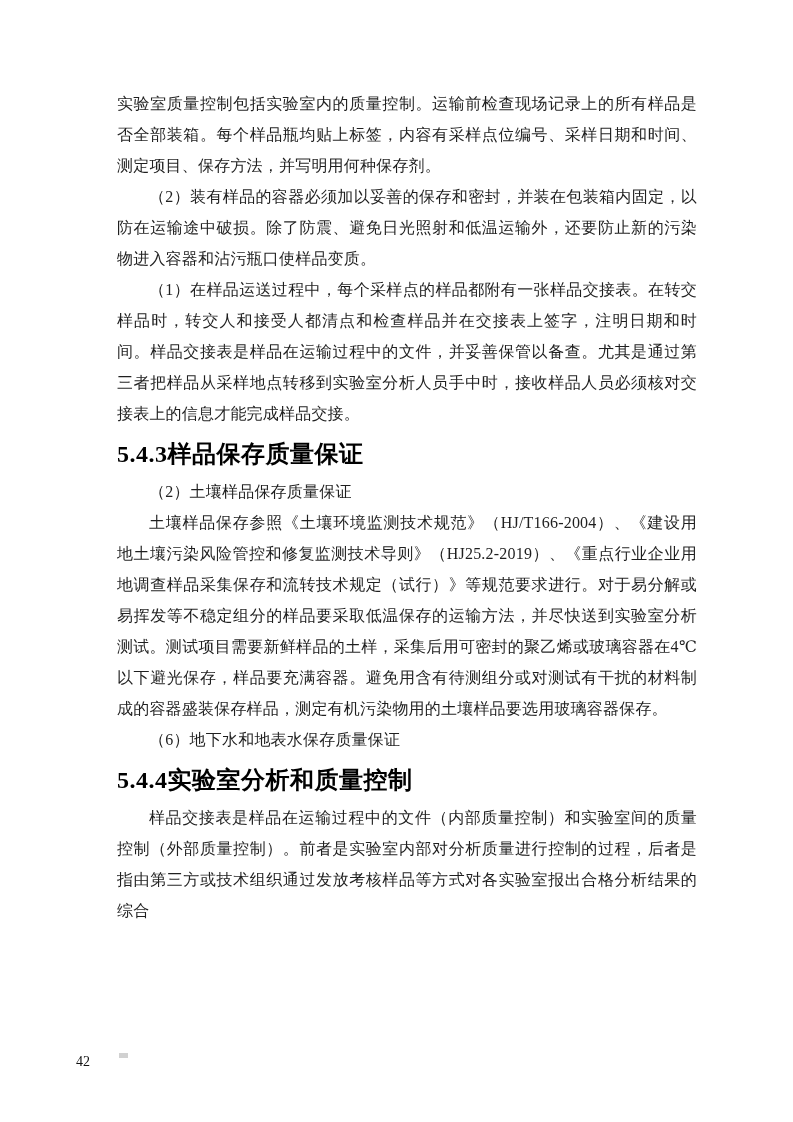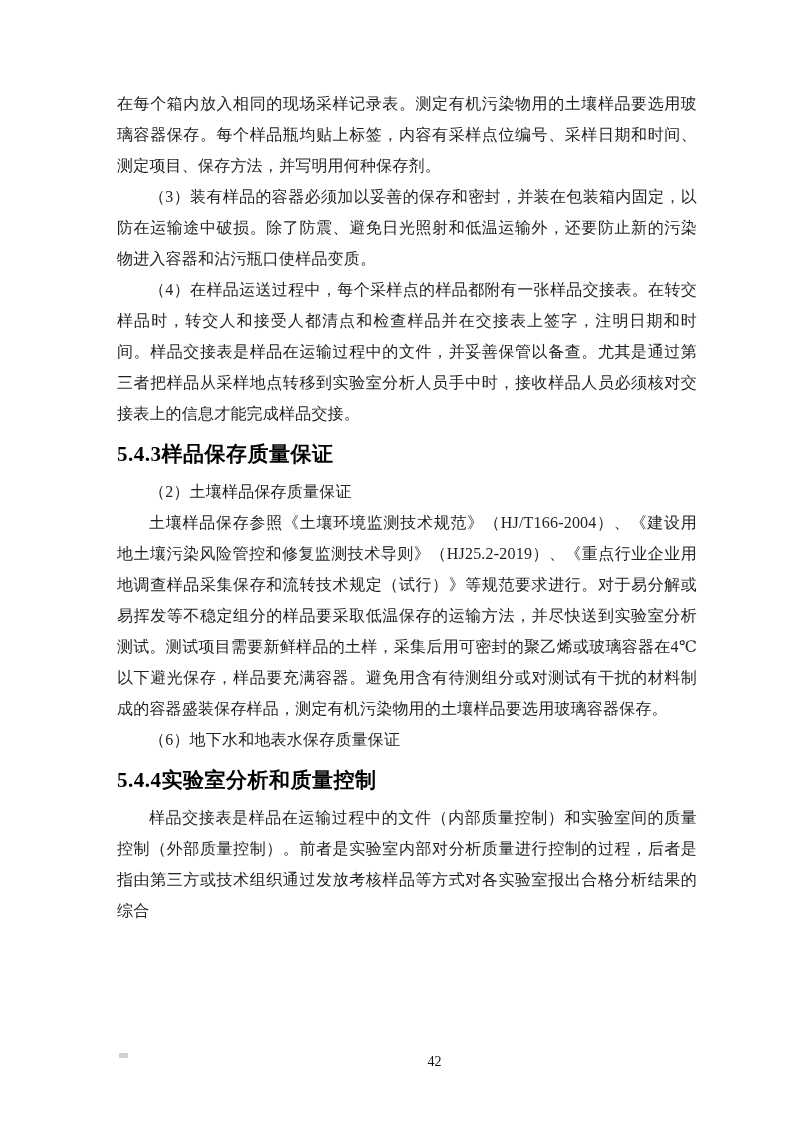--- a/index.html
+++ b/index.html
@@ -27,21 +27,21 @@
     line-height: 31px;
     letter-spacing: 0.2px;
     color: #1f1f1f;
     text-align: justify;
   }
   .para.indent {
     text-indent: 32px;
   }
   .heading {
     margin: 8px 0 5px 0;
-    font-size: 21px;
+    font-size: 24px;
     line-height: 34px;
     font-weight: bold;
     color: #000000;
     letter-spacing: 0.5px;
     text-align: left;
   }
   .smudge {
     position: absolute;
     left: 119px;
     top: 1053px;
@@ -50,34 +50,33 @@
     background: #b9b9b9;
     opacity: 0.65;
   }
   .footer {
     position: absolute;
     left: 0;
     top: 1054px;
     width: 100%;
     box-sizing: border-box;
     padding-left: 76px;
-    text-align: center;
     font-size: 14px;
     color: #111111;
     font-family: "Liberation Serif", "DejaVu Serif", serif;
   }
 </style>
 </head>
 <body>
 
 <div class="page">
   <div class="content">
-    <p class="para">在每个箱内放入相同的现场采样记录表。测定有机污染物用的土壤样品要选用玻璃容器保存。每个样品瓶均贴上标签，内容有采样点位编号、采样日期和时间、测定项目、保存方法，并写明用何种保存剂。</p>
-    <p class="para indent">（3）装有样品的容器必须加以妥善的保存和密封，并装在包装箱内固定，以防在运输途中破损。除了防震、避免日光照射和低温运输外，还要防止新的污染物进入容器和沾污瓶口使样品变质。</p>
-    <p class="para indent">（4）在样品运送过程中，每个采样点的样品都附有一张样品交接表。在转交样品时，转交人和接受人都清点和检查样品并在交接表上签字，注明日期和时间。样品交接表是样品在运输过程中的文件，并妥善保管以备查。尤其是通过第三者把样品从采样地点转移到实验室分析人员手中时，接收样品人员必须核对交接表上的信息才能完成样品交接。</p>
+    <p class="para">实验室质量控制包括实验室内的质量控制。运输前检查现场记录上的所有样品是否全部装箱。每个样品瓶均贴上标签，内容有采样点位编号、采样日期和时间、测定项目、保存方法，并写明用何种保存剂。</p>
+    <p class="para indent">（2）装有样品的容器必须加以妥善的保存和密封，并装在包装箱内固定，以防在运输途中破损。除了防震、避免日光照射和低温运输外，还要防止新的污染物进入容器和沾污瓶口使样品变质。</p>
+    <p class="para indent">（1）在样品运送过程中，每个采样点的样品都附有一张样品交接表。在转交样品时，转交人和接受人都清点和检查样品并在交接表上签字，注明日期和时间。样品交接表是样品在运输过程中的文件，并妥善保管以备查。尤其是通过第三者把样品从采样地点转移到实验室分析人员手中时，接收样品人员必须核对交接表上的信息才能完成样品交接。</p>
     <h2 class="heading">5.4.3样品保存质量保证</h2>
     <p class="para indent">（2）土壤样品保存质量保证</p>
     <p class="para indent">土壤样品保存参照《土壤环境监测技术规范》（HJ/T166-2004）、《建设用地土壤污染风险管控和修复监测技术导则》（HJ25.2-2019）、《重点行业企业用地调查样品采集保存和流转技术规定（试行）》等规范要求进行。对于易分解或易挥发等不稳定组分的样品要采取低温保存的运输方法，并尽快送到实验室分析测试。测试项目需要新鲜样品的土样，采集后用可密封的聚乙烯或玻璃容器在4℃以下避光保存，样品要充满容器。避免用含有待测组分或对测试有干扰的材料制成的容器盛装保存样品，测定有机污染物用的土壤样品要选用玻璃容器保存。</p>
     <p class="para indent">（6）地下水和地表水保存质量保证</p>
     <h2 class="heading">5.4.4实验室分析和质量控制</h2>
     <p class="para indent">样品交接表是样品在运输过程中的文件（内部质量控制）和实验室间的质量控制（外部质量控制）。前者是实验室内部对分析质量进行控制的过程，后者是指由第三方或技术组织通过发放考核样品等方式对各实验室报出合格分析结果的综合</p>
   </div>
 
   <div class="smudge"></div>
 

